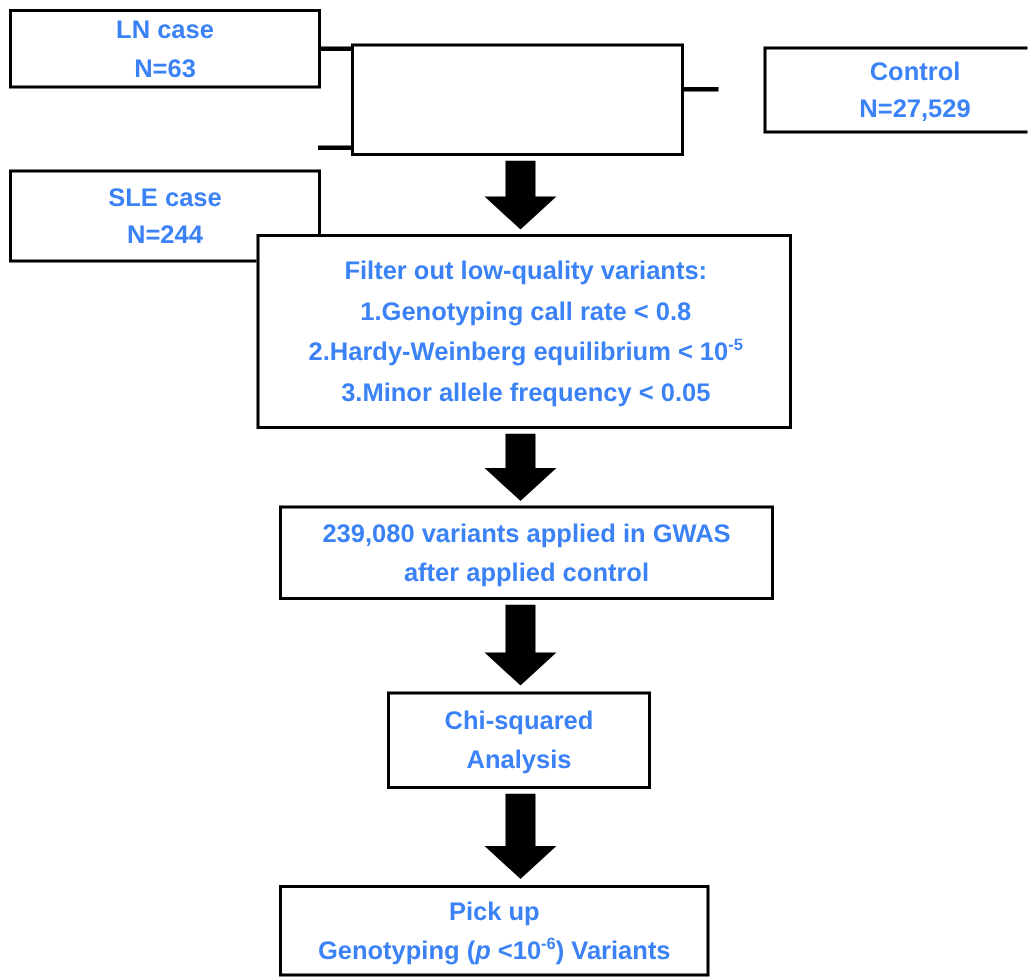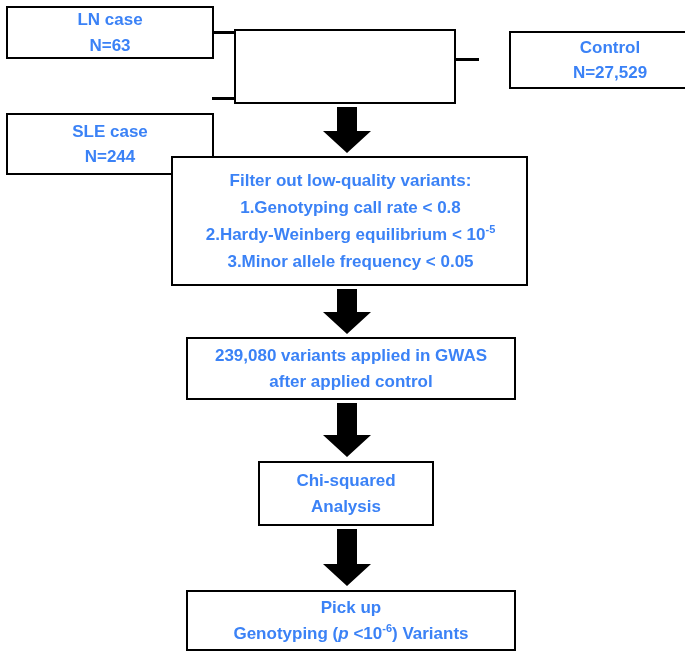--- a/index.html
+++ b/index.html
@@ -98,18 +98,18 @@
 
   <div class="box" style="left:258px; top:461px; width:176px; height:65px;">
     <div>Chi-squared</div>
     <div>Analysis</div>
   </div>
 
   <svg class="arrow" style="left:322px; top:529px;" width="50" height="57">
     <polygon points="15,0 35,0 35,35 49,35 25,57 1,35 15,35" fill="#000000"></polygon>
   </svg>
 
-  <div class="box" style="left:186px; top:590px; width:330px; height:61px;">
+  <div class="box" style="left:186px; top:590px; width:287px; height:61px;">
     <div>Pick up</div>
     <div><span>Genotyping (</span><span class="p-italic">p</span><span> &lt;10</span><sup>-6</sup><span>) Variants</span></div>
   </div>
 
 </div>
 
 </body></html>

